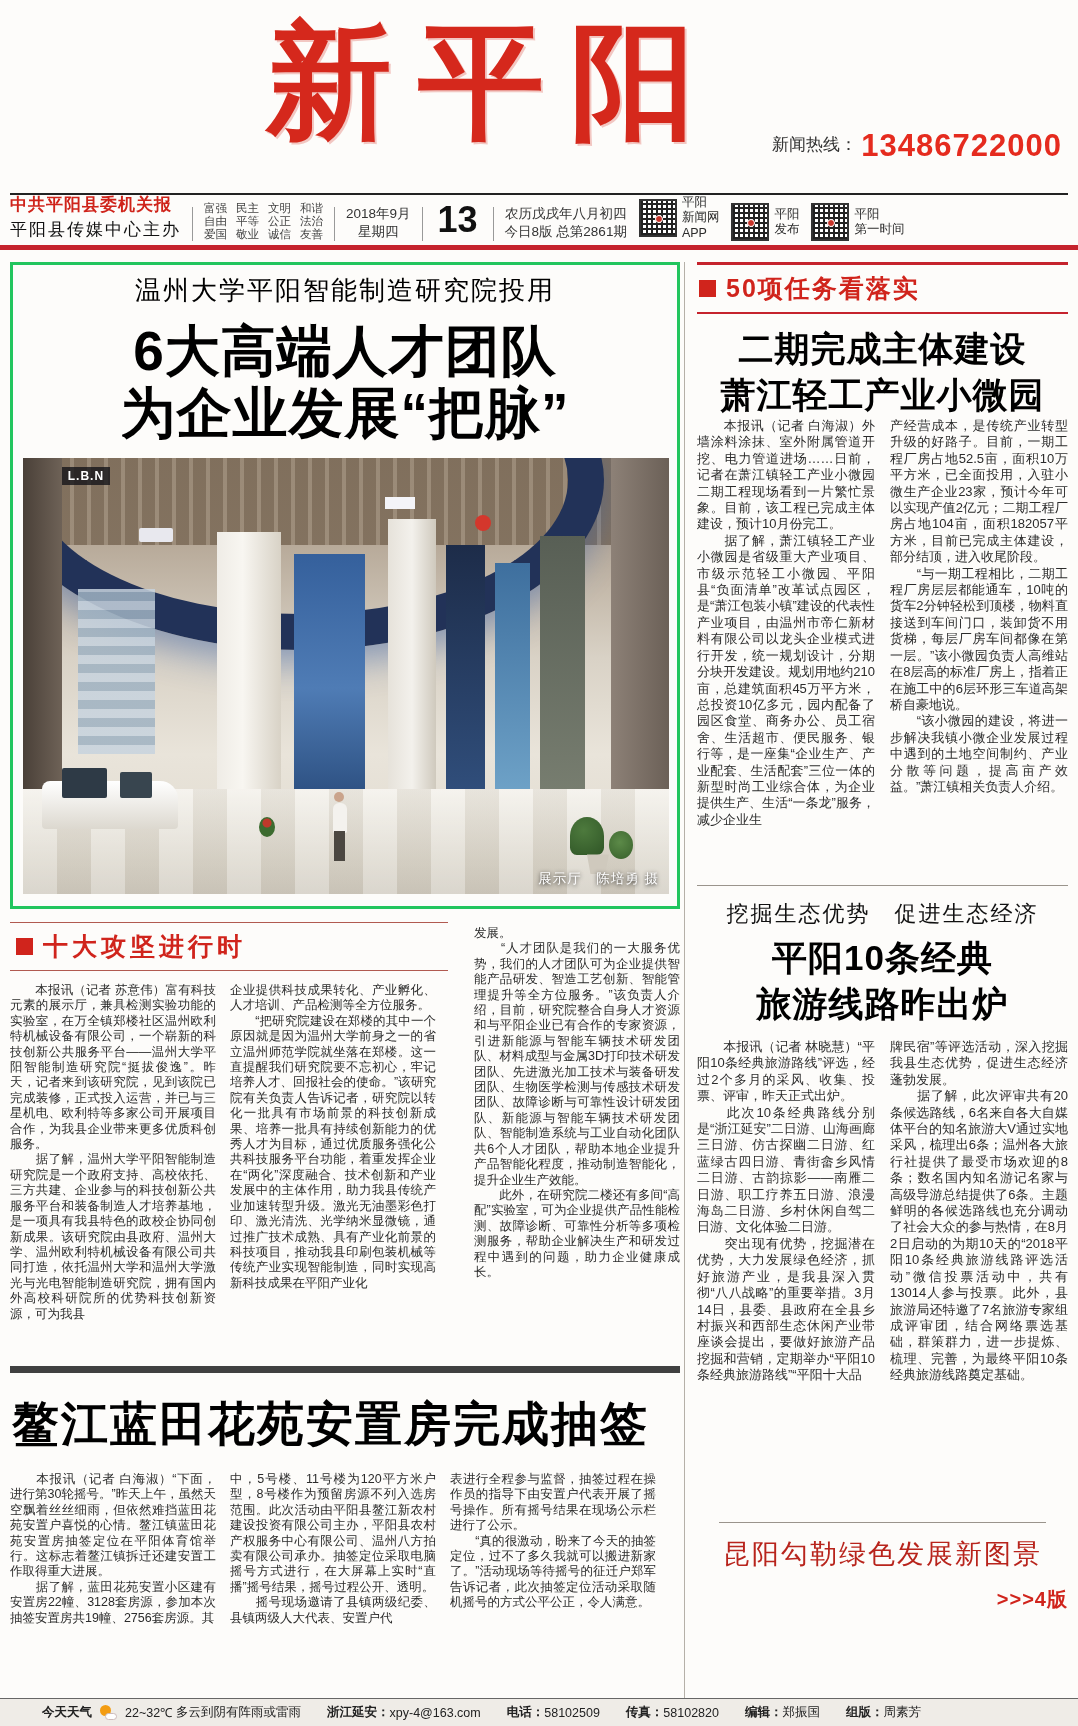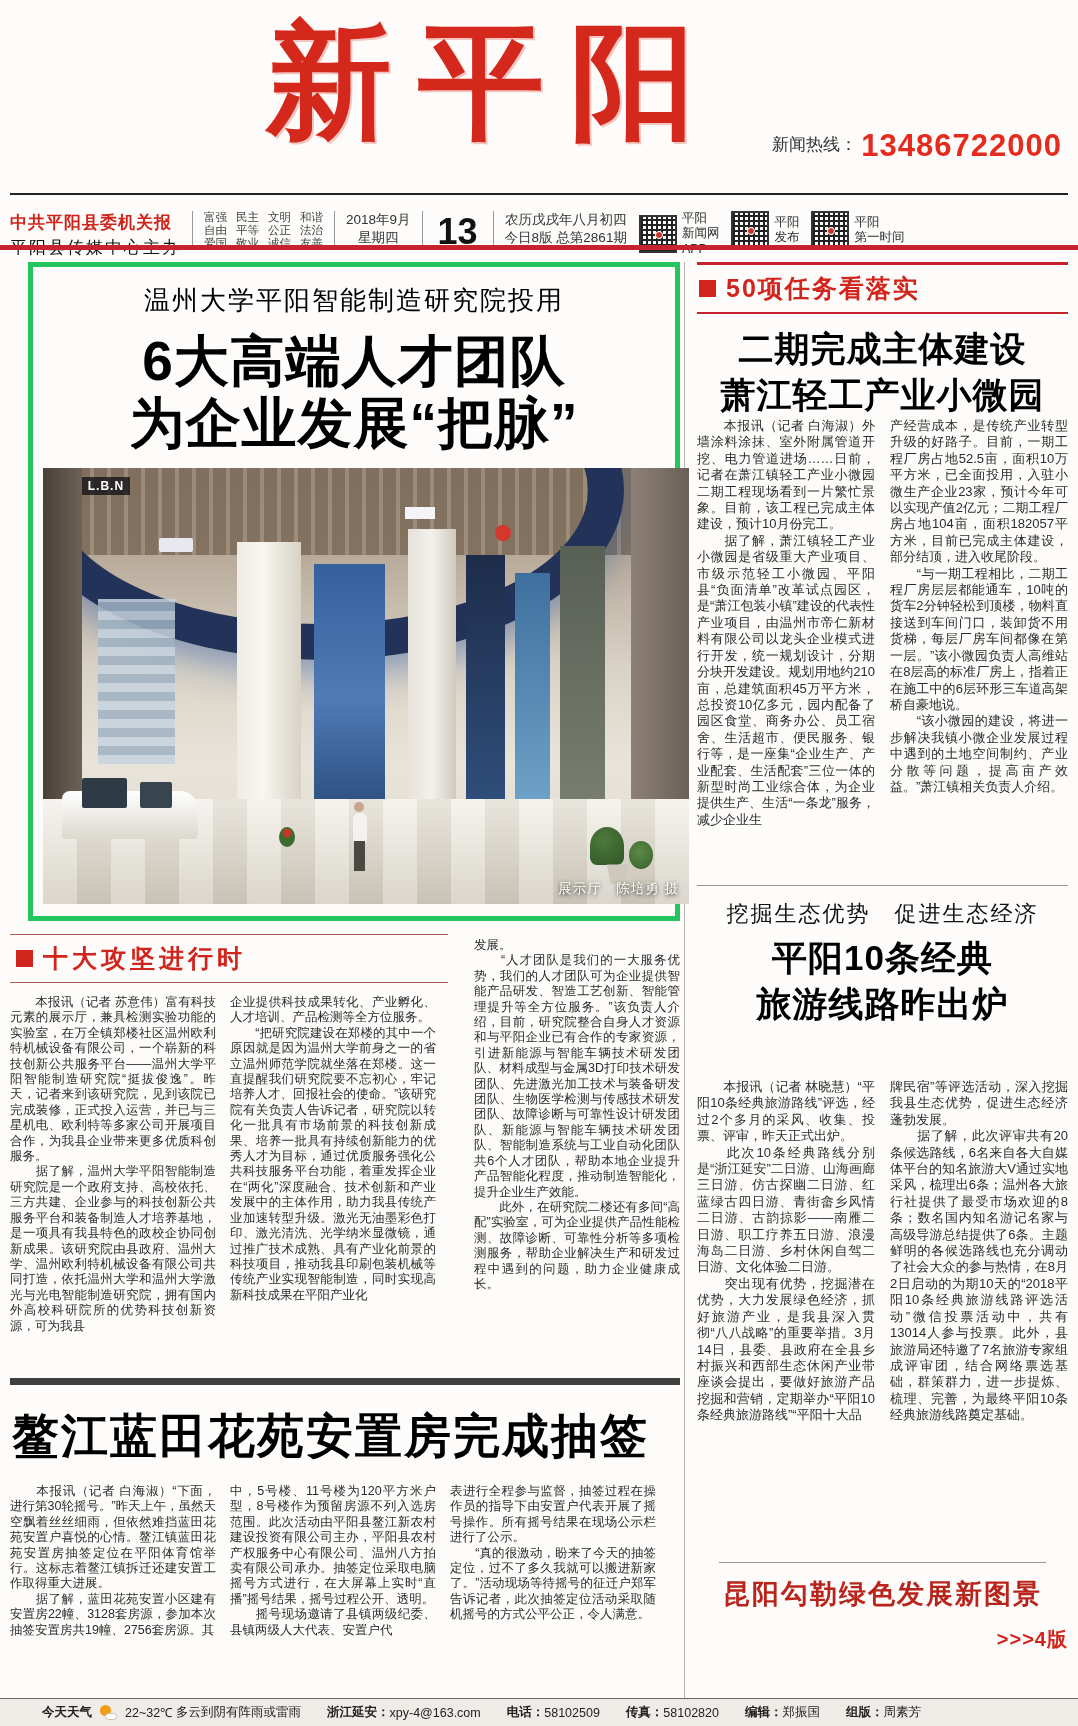--- a/index.html
+++ b/index.html
@@ -12,21 +12,21 @@
   .brand { position: absolute; top: 6px; left: 0; width: 100%; text-align: center;
            transform: translateX(-45px); font-family: "DejaVu Serif", serif;
            font-size: 126px; line-height: 150px; font-weight: 900; color: #d5281c;
            letter-spacing: 26px; text-shadow: 2px 2px 0 rgba(213,40,28,.25); }
   .hotline { position: absolute; right: 16px; top: 128px; white-space: nowrap; }
   .hotline-label { font-size: 17px; color: #333; vertical-align: 6px; }
   .hotline-number { font-size: 31px; font-weight: 900; color: #e52b1e; letter-spacing: 1px; }
 
   
   .header-bar { position: absolute; top: 193px; left: 10px; right: 10px; height: 48px;
-                border-top: 2px solid #222; display: flex; align-items: flex-start; padding-top: 16px; }
+                border-top: 2px solid #222; display: flex; align-items: flex-end; padding-top: 0; }
   .vdiv { width: 1px; height: 34px; background: #999; margin: 0 11px; flex: 0 0 auto; }
   .org1 { color: #cf231a; font-weight: bold; font-size: 17px; letter-spacing: 1px; }
   .org2 { color: #111; font-size: 17px; letter-spacing: 2px; margin-top: 2px; }
   .values { display: grid; grid-template-columns: repeat(4, auto); gap: 0 9px;
             font-size: 11.5px; color: #444; line-height: 13px; }
   .cell2 { text-align: center; font-size: 13.5px; color: #333; line-height: 18px; }
   .pageno { font-size: 36px; font-weight: 900; color: #111; padding: 0 4px; }
   .qr-block { display: flex; align-items: center; margin-left: 12px; flex: 0 0 auto; }
   .qr { width: 38px; height: 38px; border: 2px solid #333; position: relative;
         background-image:
@@ -36,21 +36,21 @@
             border-radius: 50%; background: #c9342a; border: 1px solid #fff; }
   .qr-label { font-size: 10.5px; color: #555; line-height: 12px; margin-left: 5px; white-space: nowrap; }
 
   .red-rule { position: absolute; top: 245px; left: 0; width: 100%; height: 5px; background: #c5232d; }
 
   
   .vline { position: absolute; left: 684px; top: 262px; width: 1px; height: 1436px; background: #b5b0a8; }
 
   
   .left-region { position: absolute; left: 10px; top: 262px; width: 670px; }
-  .lead-box { border: 5px solid #22c55e; padding: 16px 10px 12px; margin-left: 18px; }
+  .lead-box { border: 3px solid #22c55e; padding: 8px 10px 12px; }
   .lead-kicker { text-align: center; font-size: 26px; letter-spacing: 2px; color: #000; }
   .lead-headline { text-align: center; font-size: 55px; line-height: 62px; font-weight: 900;
                    letter-spacing: 1px; color: #000; margin-top: 12px; }
 
   
   .photo { position: relative; width: 646px; height: 436px; margin-top: 14px; overflow: hidden;
            background: linear-gradient(#9d8d7d 0%, #b5a796 18%, #d9d2c6 46%, #e9e4da 68%, #ddd7cc 100%); }
   .ph { position: absolute; }
   .ph-ceiling { top: 0; left: 0; right: 0; height: 20%;
     background: repeating-linear-gradient(90deg, #7d6c59 0 13px, #9a8a77 13px 17px);
@@ -124,24 +124,24 @@
   .right-region { position: absolute; left: 697px; top: 262px; width: 371px; }
   .tag-strip { border-top: 3px solid #c5232d; border-bottom: 2px solid #c5232d;
                padding: 7px 2px; display: flex; align-items: center; }
   .tag-strip .strip-title { letter-spacing: 2px; }
   .r-headline { text-align: center; font-size: 35px; line-height: 46px; font-weight: 900;
                 color: #000; margin-top: 12px; letter-spacing: 1px; }
   .r-subtitle { text-align: center; font-size: 24px; color: #222; margin: 8px 0 12px; letter-spacing: 2px; }
   .cols2 { display: flex; gap: 15px; }
   .cols2 .coltext { width: 178px; font-size: 13px; line-height: 16.4px; }
   .body1 .coltext { height: 452px; }
-  .body2 .coltext { height: 468px; margin-top: 40px; }
+  .body2 .coltext { height: 468px; }
   .gray-rule { border-top: 1px solid #9a948c; margin: 15px 0 13px; }
   .r-kicker { text-align: center; font-size: 22px; color: #111; letter-spacing: 2px; margin-bottom: 6px; }
-  .teaser-headline { text-align: center; font-size: 27px; font-weight: 700; color: #b8241c;
+  .teaser-headline { text-align: center; font-size: 27px; font-weight: 400; color: #b8241c;
                      letter-spacing: 2px; margin-top: 10px; }
   .jump { text-align: right; font-size: 20px; font-weight: 900; color: #d0241c; margin-top: 14px;
           letter-spacing: 1px; }
 
   
   .footer { position: absolute; left: 0; bottom: 0; width: 100%; height: 28px;
             border-top: 1px solid #666; background: #efece7; display: flex; align-items: center;
             padding: 4px 42px; font-size: 12.5px; color: #222; white-space: nowrap; }
   .footer b { font-weight: bold; }
   .f-item { margin-right: 26px; display: flex; align-items: center; }

